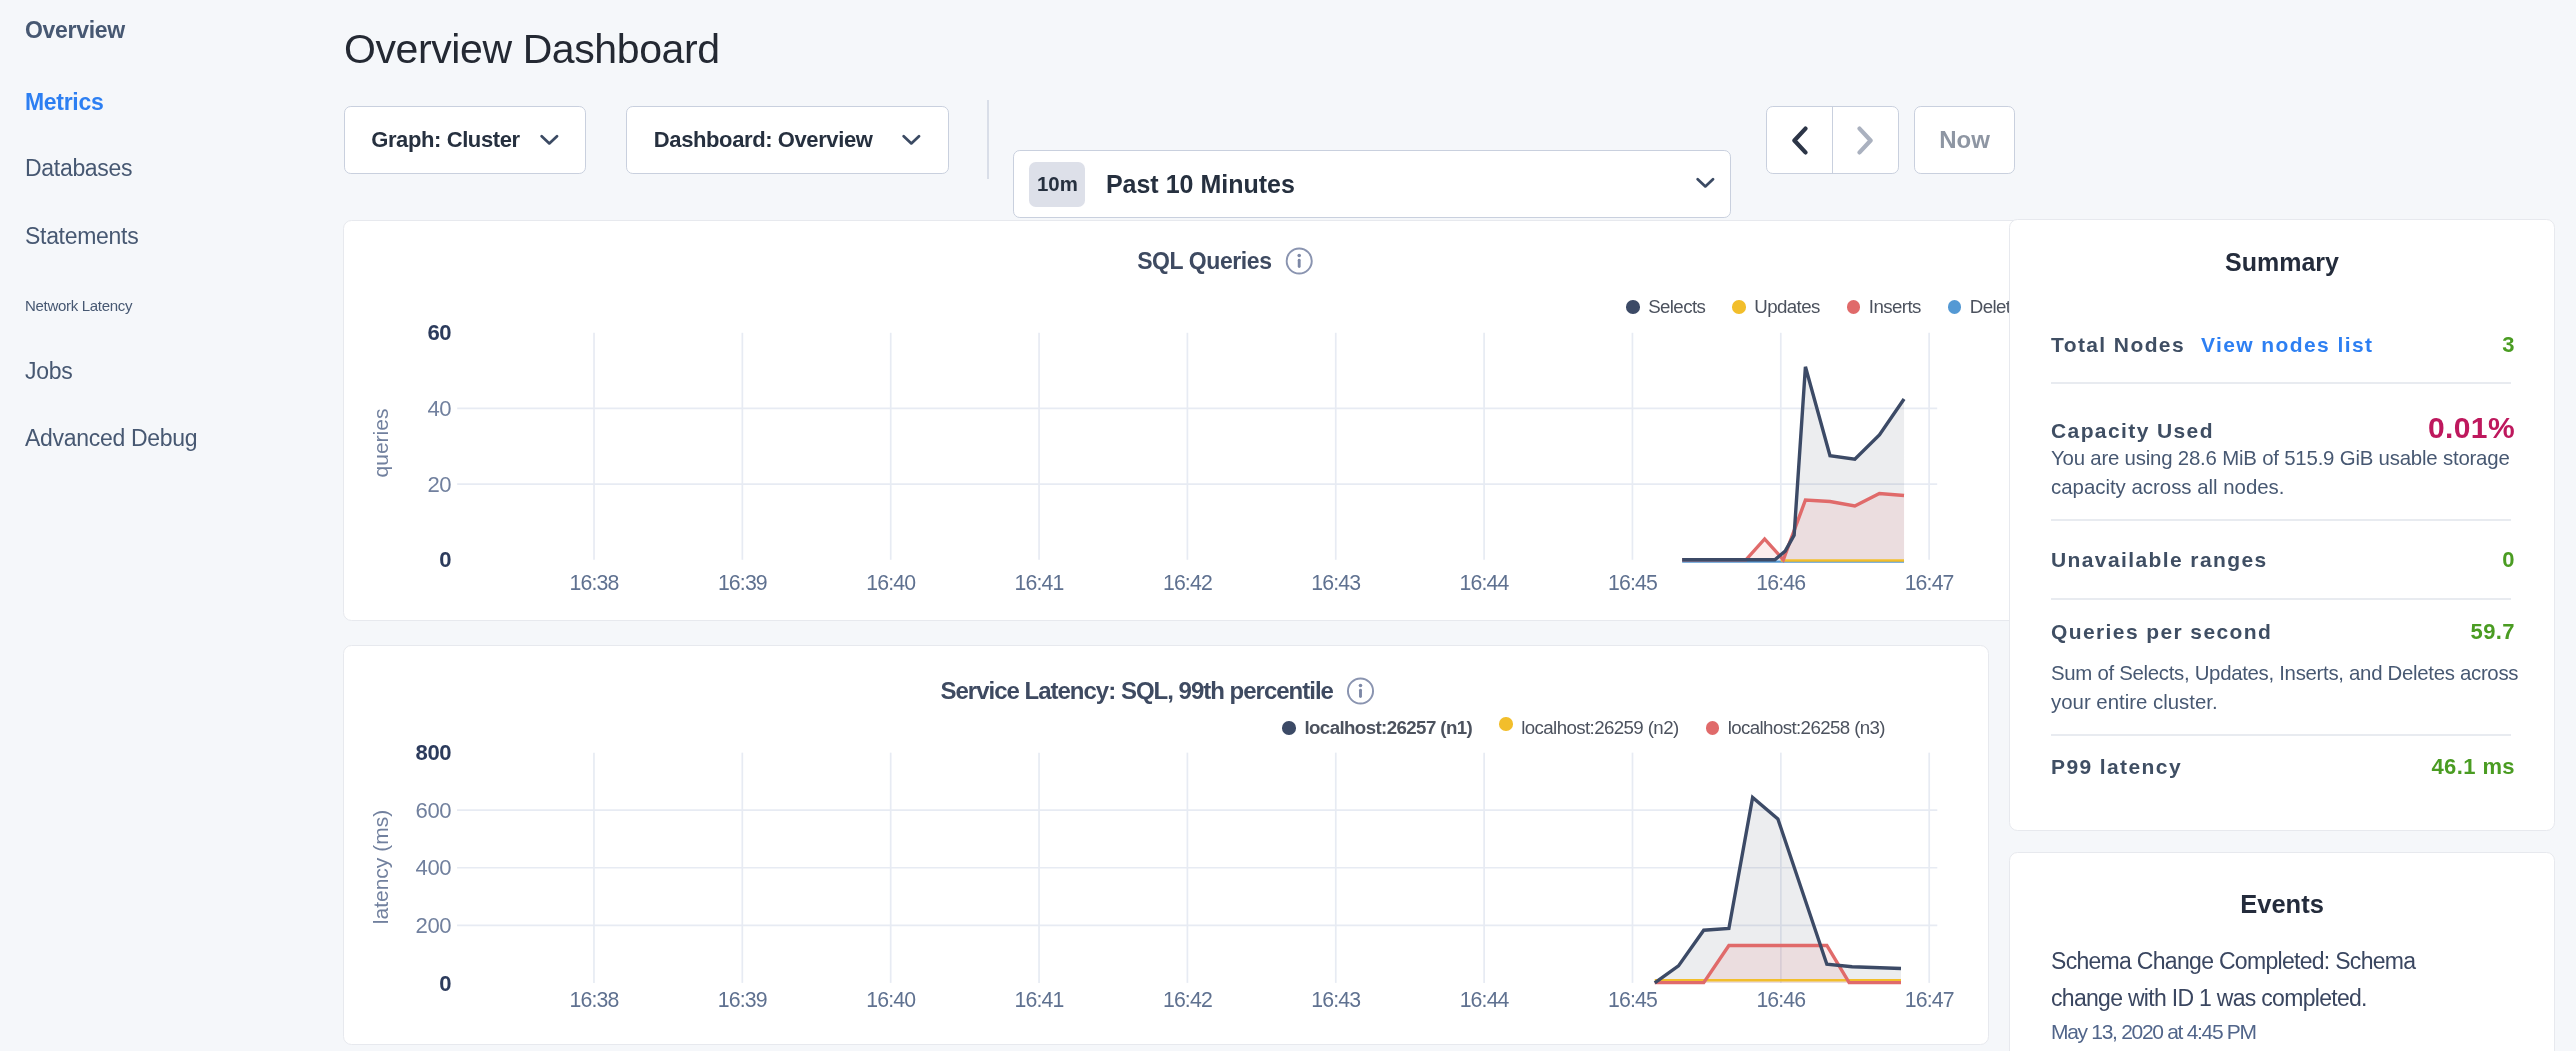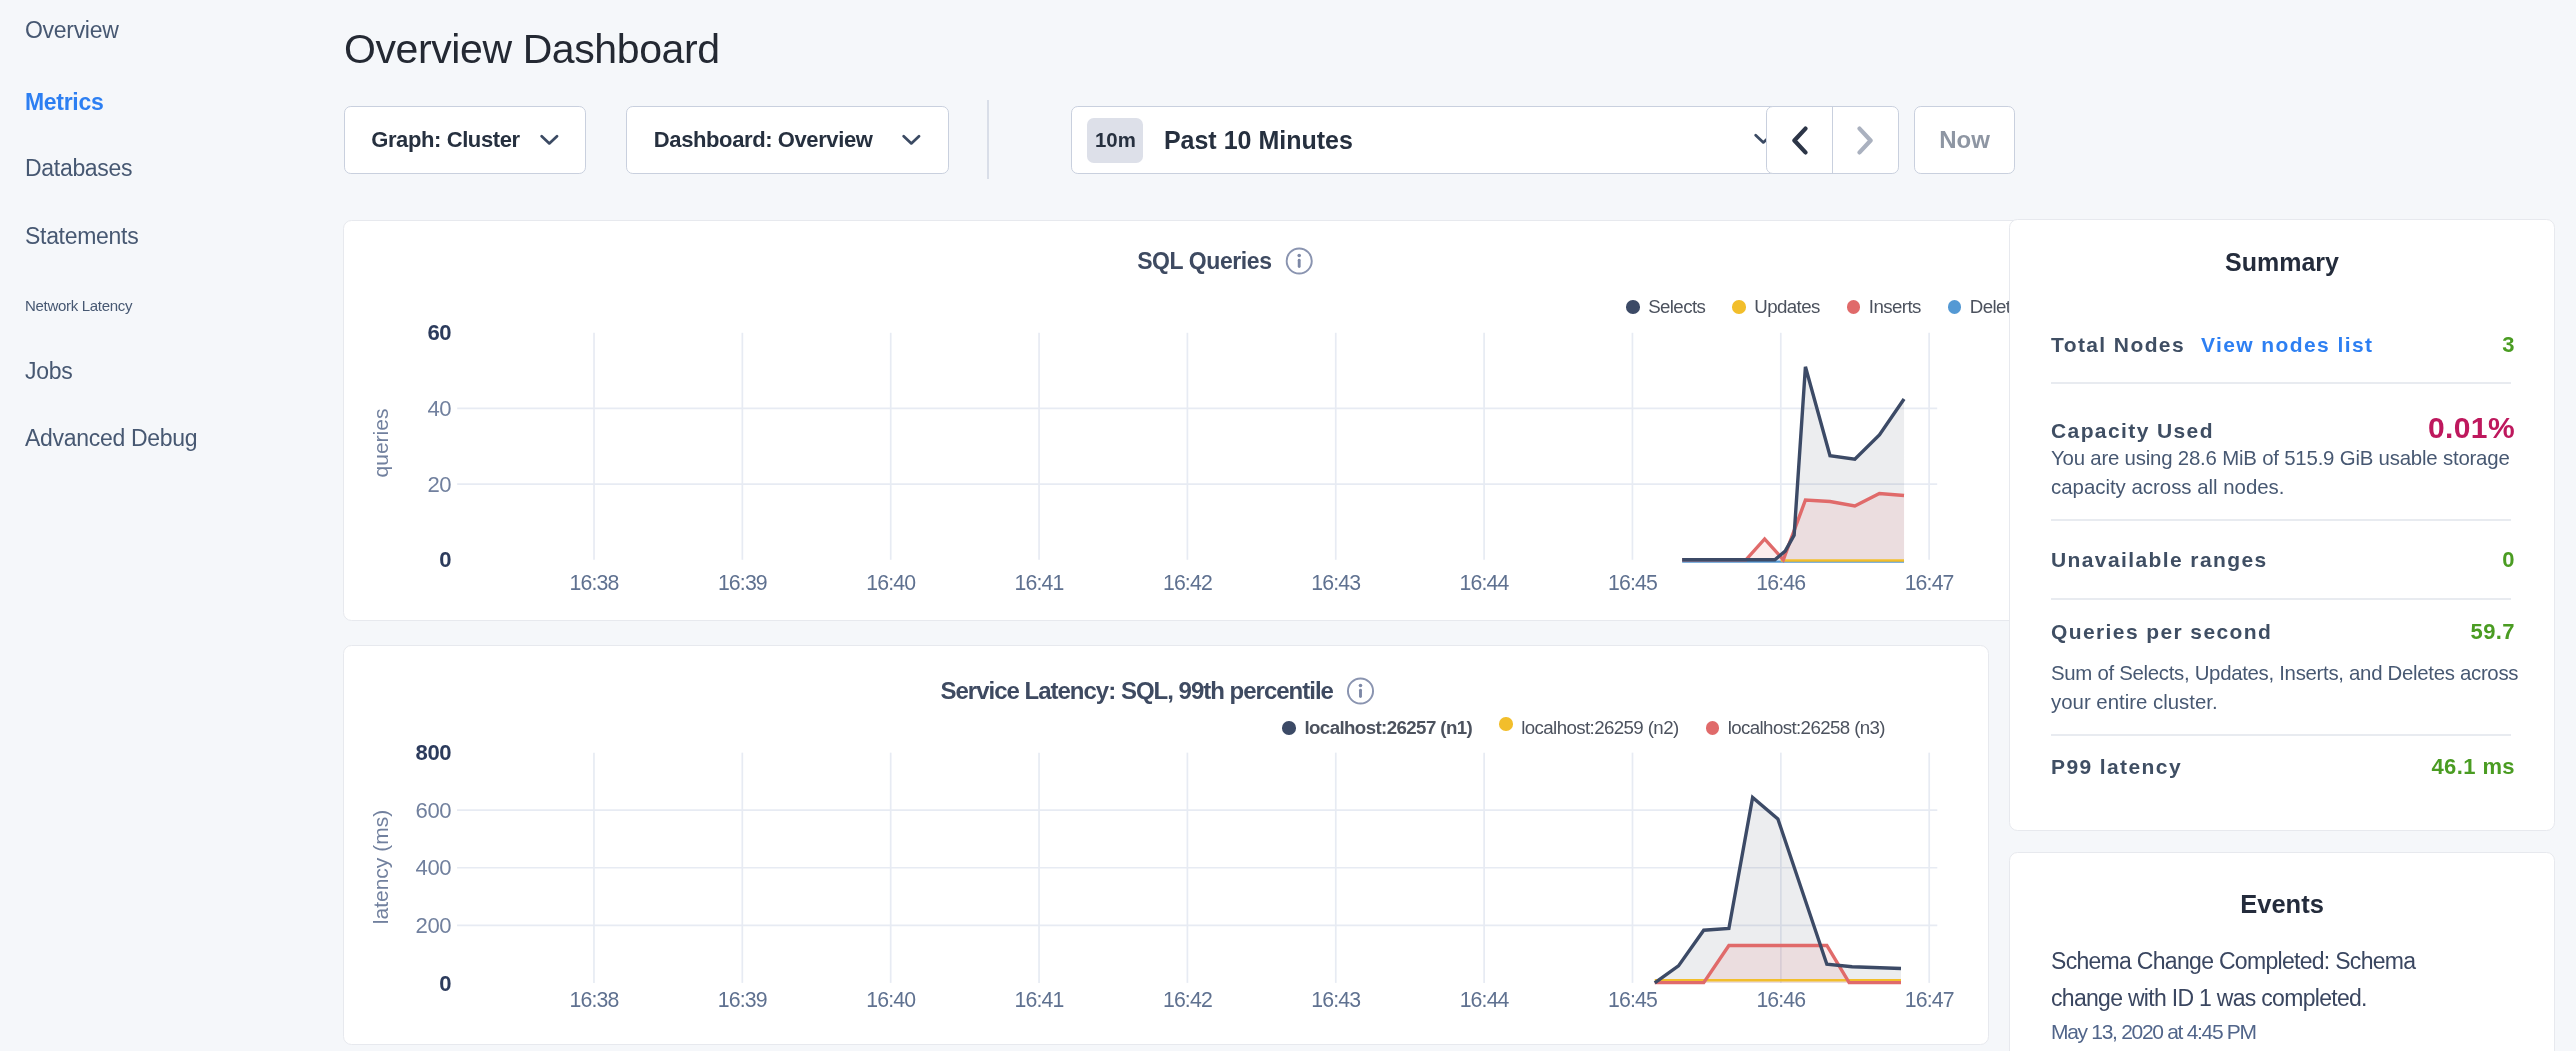--- a/index.html
+++ b/index.html
@@ -1,40 +1,40 @@
 <!DOCTYPE html>
 <html style="font-size:13.6px"><head><meta charset="utf-8"><style>
 * { margin:0; padding:0; box-sizing:border-box; }
 html,body { width:2576px; height:1051px; background:#f5f7fa; font-family:"Liberation Sans", sans-serif; overflow:hidden; position:relative; }
 .abs { position:absolute; }
 .card { position:absolute; background:#ffffff; border:1.7px solid #e7e9ee; border-radius:8.5px; }
 .ctrl { position:absolute; background:#fff; border:1.7px solid #c9d0de; border-radius:6.8px; top:106px; height:68px; display:flex; align-items:center; }
 </style></head><body>
-<div class="abs" style="left:25px;top:16px;font-size:23px;letter-spacing:-0.3px;line-height:29px;color:#475872;font-weight:400;">Overview</div>
+<div class="abs" style="left:25px;top:16px;font-size:23px;letter-spacing:-0.3px;line-height:29px;color:#475872;font-weight:700;">Overview</div>
 <div class="abs" style="left:25px;top:88px;font-size:23px;letter-spacing:-0.3px;line-height:29px;color:#2d7ff2;font-weight:700;">Metrics</div>
 <div class="abs" style="left:25px;top:154px;font-size:23px;letter-spacing:-0.3px;line-height:29px;color:#475872;font-weight:400;">Databases</div>
 <div class="abs" style="left:25px;top:222px;font-size:23px;letter-spacing:-0.3px;line-height:29px;color:#475872;font-weight:400;">Statements</div>
 <div class="abs" style="left:25px;top:291px;font-size:15px;letter-spacing:-0.3px;line-height:29px;color:#475872;font-weight:400;">Network Latency</div>
 <div class="abs" style="left:25px;top:357px;font-size:23px;letter-spacing:-0.3px;line-height:29px;color:#475872;font-weight:400;">Jobs</div>
 <div class="abs" style="left:25px;top:424px;font-size:23px;letter-spacing:-0.3px;line-height:29px;color:#475872;font-weight:400;">Advanced Debug</div>
 <div class="abs" style="left:344px;top:25.5px;font-size:41px;color:#242933;font-weight:500;letter-spacing:-0.4px;">Overview Dashboard</div>
 <div class="ctrl" style="left:344px;width:242px;justify-content:center;">
     <span style="font-size:22px;letter-spacing:-0.4px;font-weight:700;color:#26303f;margin-right:20.4px;">Graph: Cluster</span>
     <svg width="18.7" height="12" viewBox="0 0 22 14">
       <path d="M2 2.5 L11 11 L20 2.5" fill="none" stroke="#3b4a63" stroke-width="3.2" stroke-linecap="round" stroke-linejoin="round"></path>
     </svg>
   </div>
 <div class="ctrl" style="left:626px;width:323px;justify-content:center;">
     <span style="font-size:22px;letter-spacing:-0.4px;font-weight:700;color:#26303f;margin-right:30px;">Dashboard: Overview</span>
     <svg width="18.7" height="12" viewBox="0 0 22 14">
       <path d="M2 2.5 L11 11 L20 2.5" fill="none" stroke="#3b4a63" stroke-width="3.2" stroke-linecap="round" stroke-linejoin="round"></path>
     </svg>
   </div>
 <div class="abs" style="left:987px;top:100px;width:1.7px;height:79px;background:#d9dee8;"></div>
-<div class="ctrl" style="left:1071px;width:718px;padding:0 15.3px;">
+<div class="ctrl" style="left:1013px;width:718px;padding:0 15.3px;margin-top:44px;">
 <span style="background:#dde0e9;border-radius:6.8px;height:45px;display:inline-flex;align-items:center;padding:0 7.7px;font-size:20.4px;font-weight:700;color:#26303f;">10m</span>
 <span style="font-size:25px;font-weight:700;color:#26303f;margin-left:20.4px;">Past 10 Minutes</span>
 <span style="margin-left:auto;"><svg width="18.7" height="12" viewBox="0 0 22 14">
         <path d="M2 2.5 L11 11 L20 2.5" fill="none" stroke="#3b4a63" stroke-width="3.2" stroke-linecap="round" stroke-linejoin="round"></path>
       </svg></span>
 </div>
 <div class="ctrl" style="left:1766px;width:133px;padding:0;">
 <div style="flex:1;height:100%;display:flex;align-items:center;justify-content:center;border-right:1.7px solid #c9d0de;">
 <svg width="17" height="29" viewBox="0 0 20 34">
         <path d="M17 3 L4 17 L17 31" fill="none" stroke="#2c3547" stroke-width="5" stroke-linecap="round" stroke-linejoin="round"></path>

